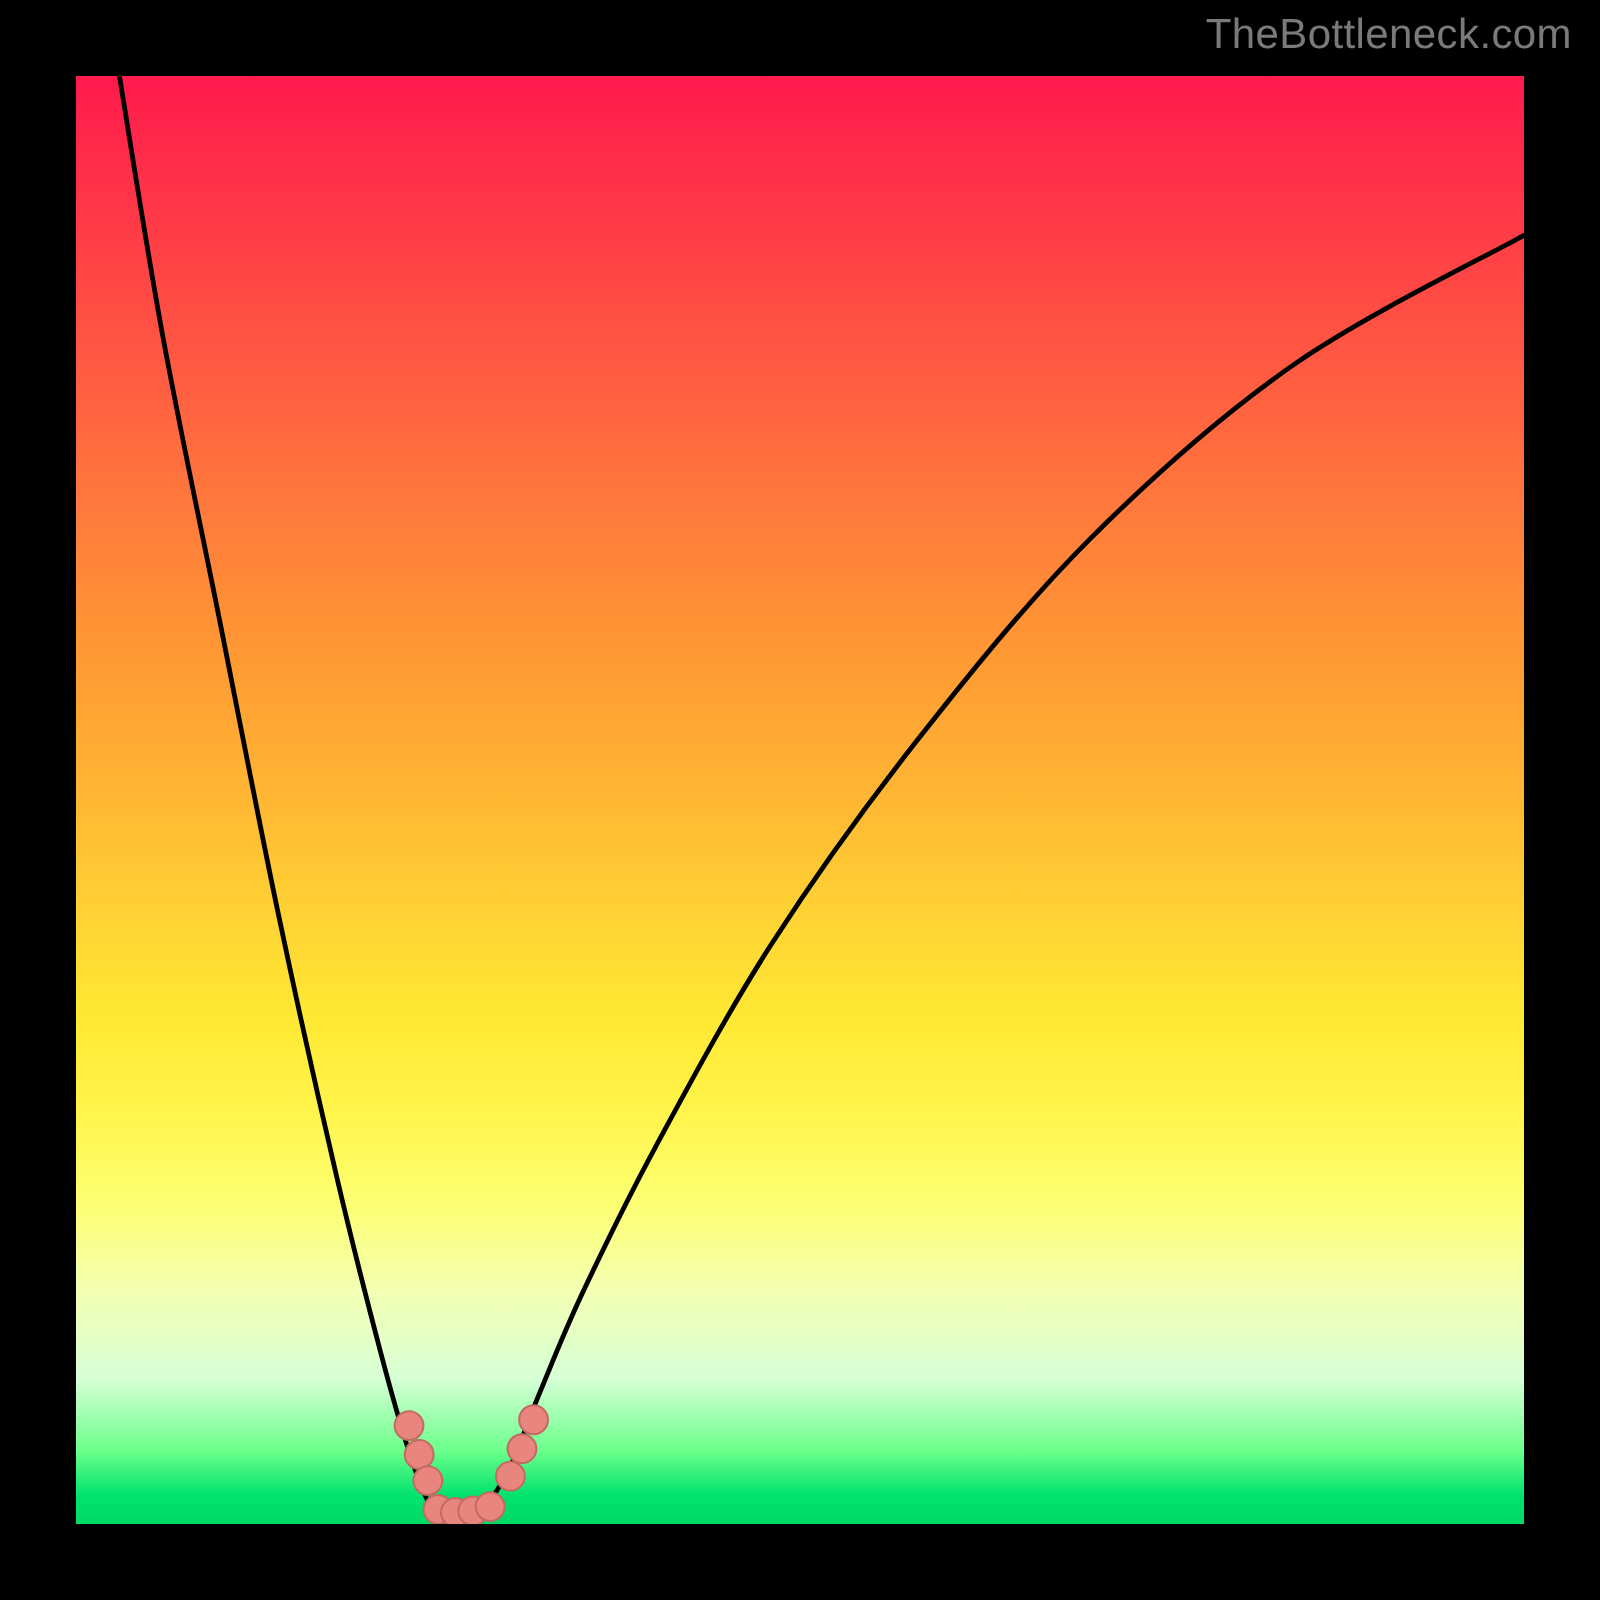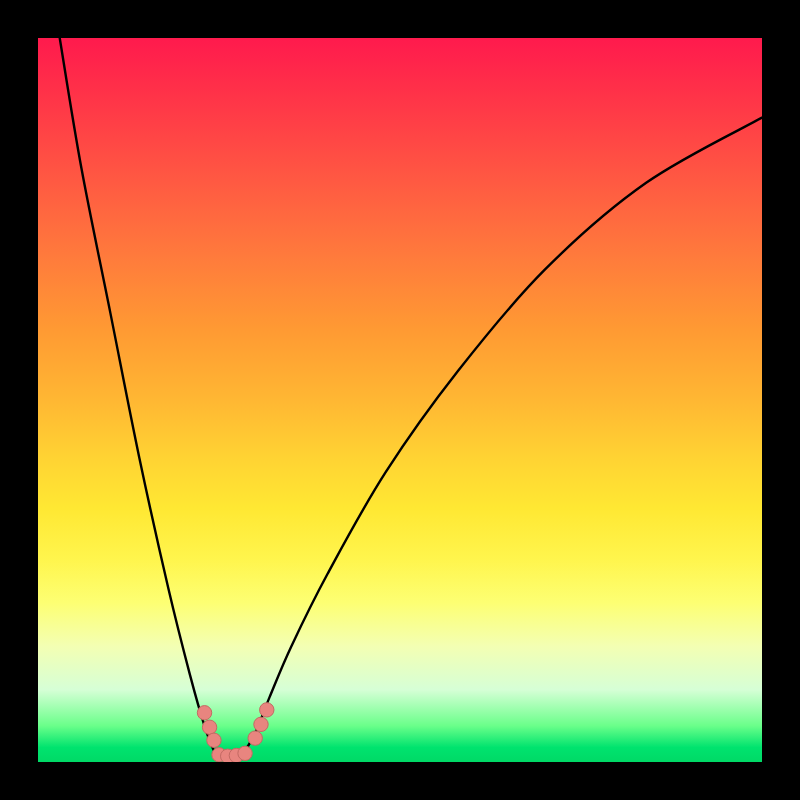--- a/index.html
+++ b/index.html
@@ -77,13 +77,14 @@
           <circle cx="181.00" cy="716.76" r="7.2" fill="#e8857f" stroke="#c36a63" stroke-width="1"></circle>
           <circle cx="189.69" cy="718.21" r="7.2" fill="#e8857f" stroke="#c36a63" stroke-width="1"></circle>
           <circle cx="198.38" cy="717.48" r="7.2" fill="#e8857f" stroke="#c36a63" stroke-width="1"></circle>
           <circle cx="207.06" cy="715.31" r="7.2" fill="#e8857f" stroke="#c36a63" stroke-width="1"></circle>
           <circle cx="217.20" cy="700.11" r="7.2" fill="#e8857f" stroke="#c36a63" stroke-width="1"></circle>
           <circle cx="222.99" cy="686.35" r="7.2" fill="#e8857f" stroke="#c36a63" stroke-width="1"></circle>
           <circle cx="228.78" cy="671.87" r="7.2" fill="#e8857f" stroke="#c36a63" stroke-width="1"></circle>
         </g>
     </svg>
   </div>
+  <div class="watermark">TheBottleneck.com</div>
 </div>
 
 </body></html>

